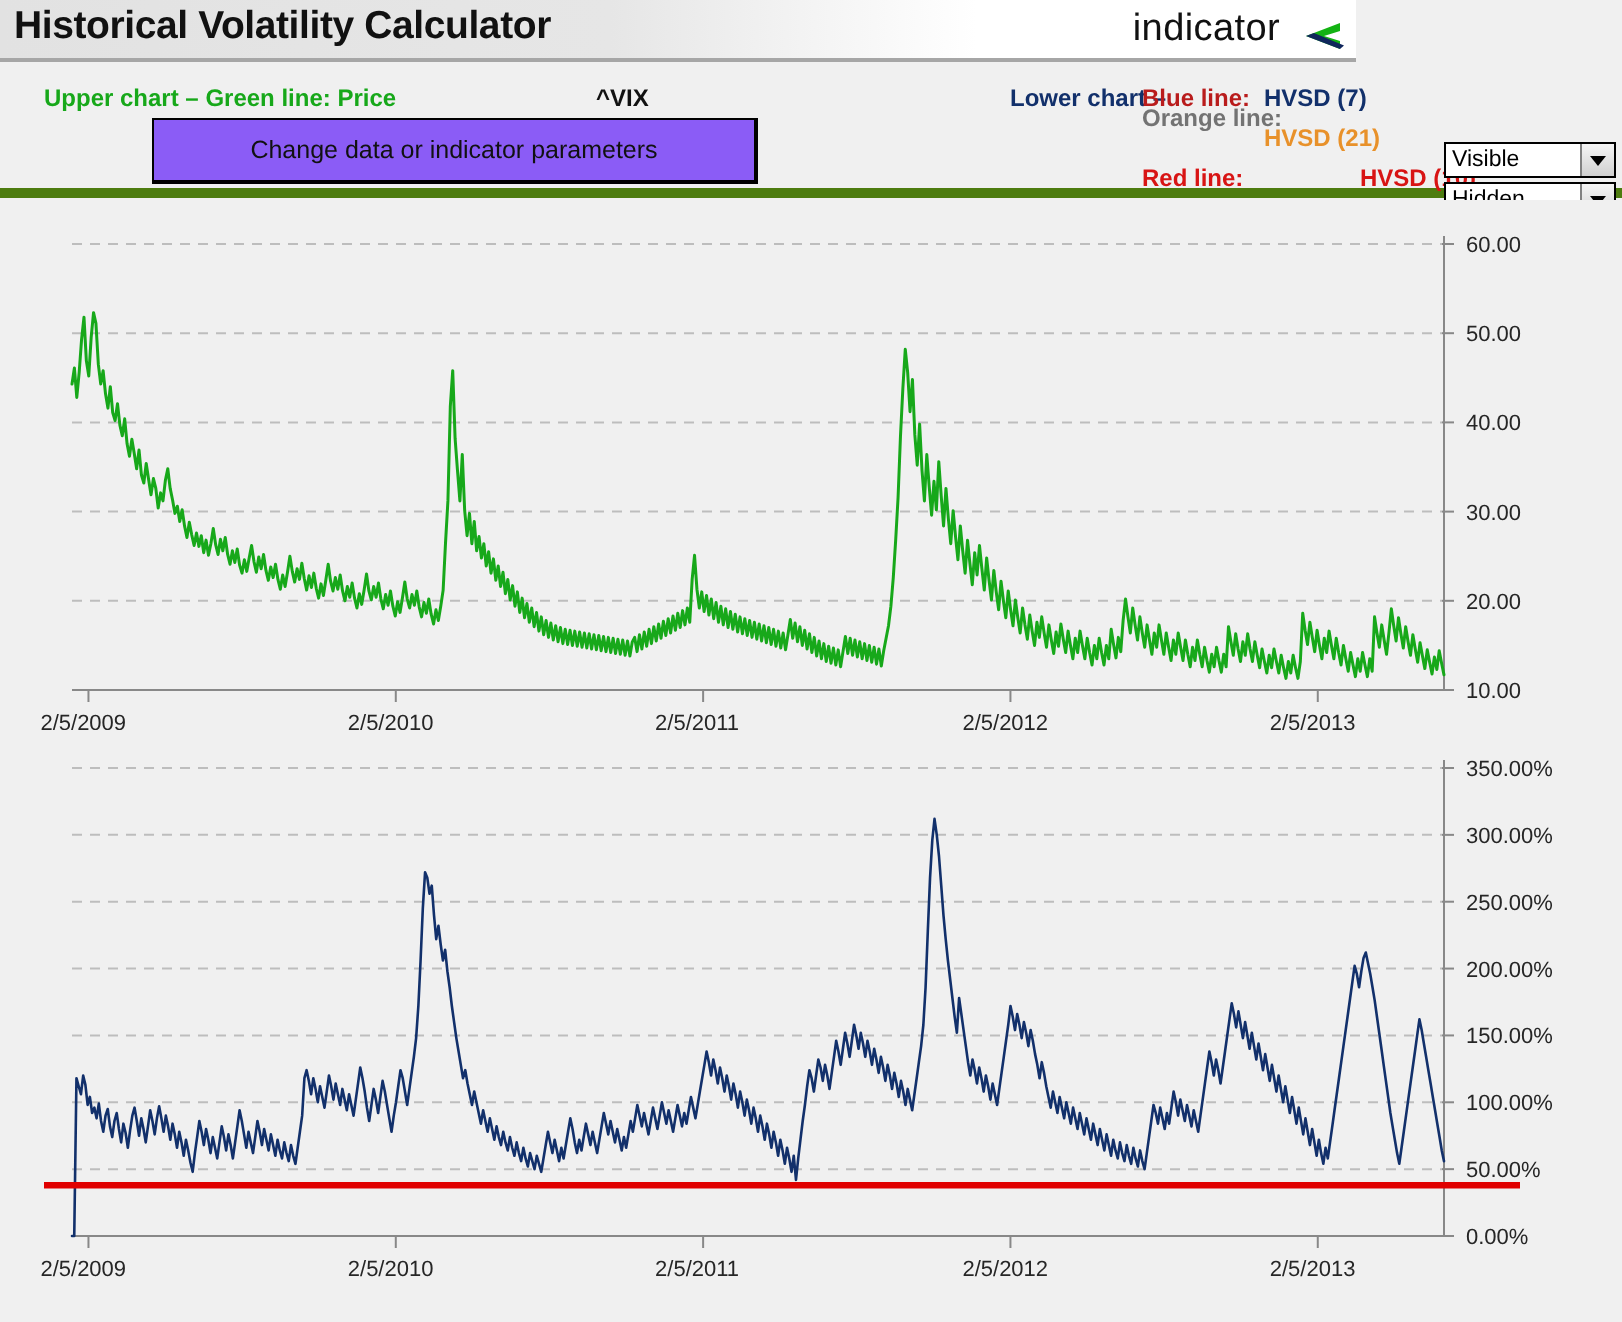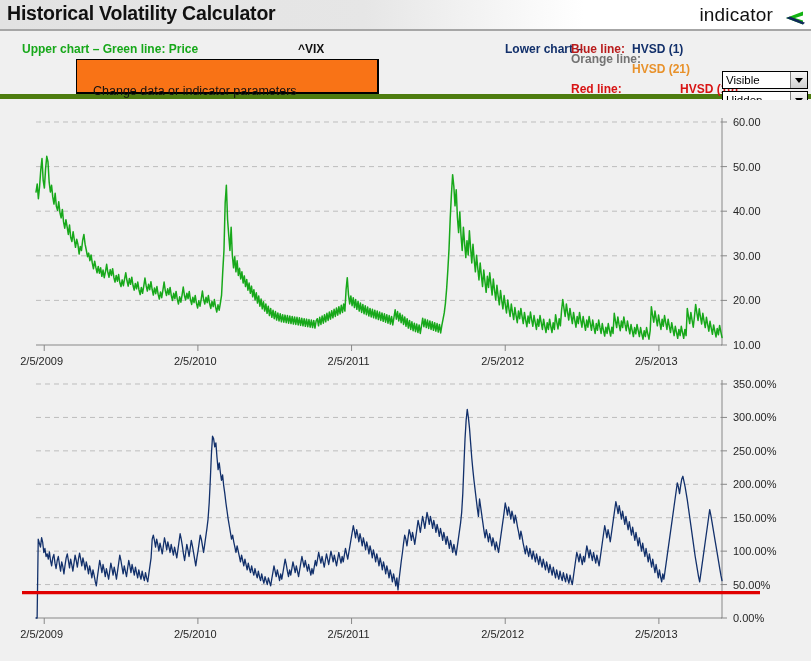--- a/index.html
+++ b/index.html
@@ -12,21 +12,21 @@
   }
   #app {
     position: relative;
     width: 811px; height: 661px;
     background: #f0f0f0;
   }
 
   
   .titlebar {
     position: absolute; left: 0; top: 0;
-    width: 811px; height: 31px;
+    width: 678px; height: 31px;
     background: linear-gradient(to right, #e2e2e2 0%, #e6e6e6 45%, #ffffff 72%, #ffffff 100%);
     border-bottom: 2px solid #a6a6a6;
     text-align: center;
   }
   .app-title {
     position: absolute; left: 7px; top: 2px;
     font-size: 19.5px;
     font-weight: bold;
     color: #111111;
     letter-spacing: -0.2px;
@@ -64,31 +64,31 @@
   .row-blue-val    { left: 632px; top: 9px;  color: #12306b; }
   .row-orange-name { left: 571px; top: 19px; color: #737373; }
   .row-orange-val  { left: 632px; top: 29px; color: #e8912a; }
   .row-red-name    { left: 571px; top: 49px; color: #d81414; }
   .row-red-val     { left: 632px; top: 49px; color: #d81414; padding-left: 48px; }
 
   
   .param-button {
     position: absolute; left: 76px; top: 26px;
     width: 303px; height: 33px;
-    background: #f97316;
+    background: #8b5cf6;
     border: 1px solid #000000;
     border-right-width: 2px;
     border-bottom-width: 2px;
     font-family: "Liberation Sans", sans-serif;
     font-size: 12.5px;
     color: #111111;
     cursor: pointer;
-    text-align: left;
+    text-align: center;
     line-height: 31px;
-    padding: 16px;
+    padding: 0;
   }
 
   
   .ddl {
     position: absolute; left: 722px;
     width: 86px; height: 18px;
     background: #ffffff;
     border: 1px solid #000000;
     display: flex; align-items: stretch;
     font-size: 11.5px;
@@ -145,21 +145,21 @@
 
   <div class="toolband">
 
     <div class="lbl upper-legend">Upper chart – Green line: Price</div>
 
     <div class="lbl vix-symbol">^VIX</div>
 
     <div class="lbl lower-legend-head">Lower chart –</div>
 
     <div class="lbl ll-name row-blue-name">Blue line:</div>
-    <div class="lbl ll-name row-blue-val">HVSD (1)</div>
+    <div class="lbl ll-name row-blue-val">HVSD (7)</div>
 
     <div class="lbl ll-name row-orange-name">Orange line:</div>
     <div class="lbl ll-name row-orange-val">HVSD (21)</div>
 
     <div class="lbl ll-name row-red-name">Red line:</div>
     <div class="lbl ll-name row-red-val">HVSD (10)</div>
 
     <button class="param-button">Change data or indicator parameters</button>
 
     <div class="ddl ddl-1">

